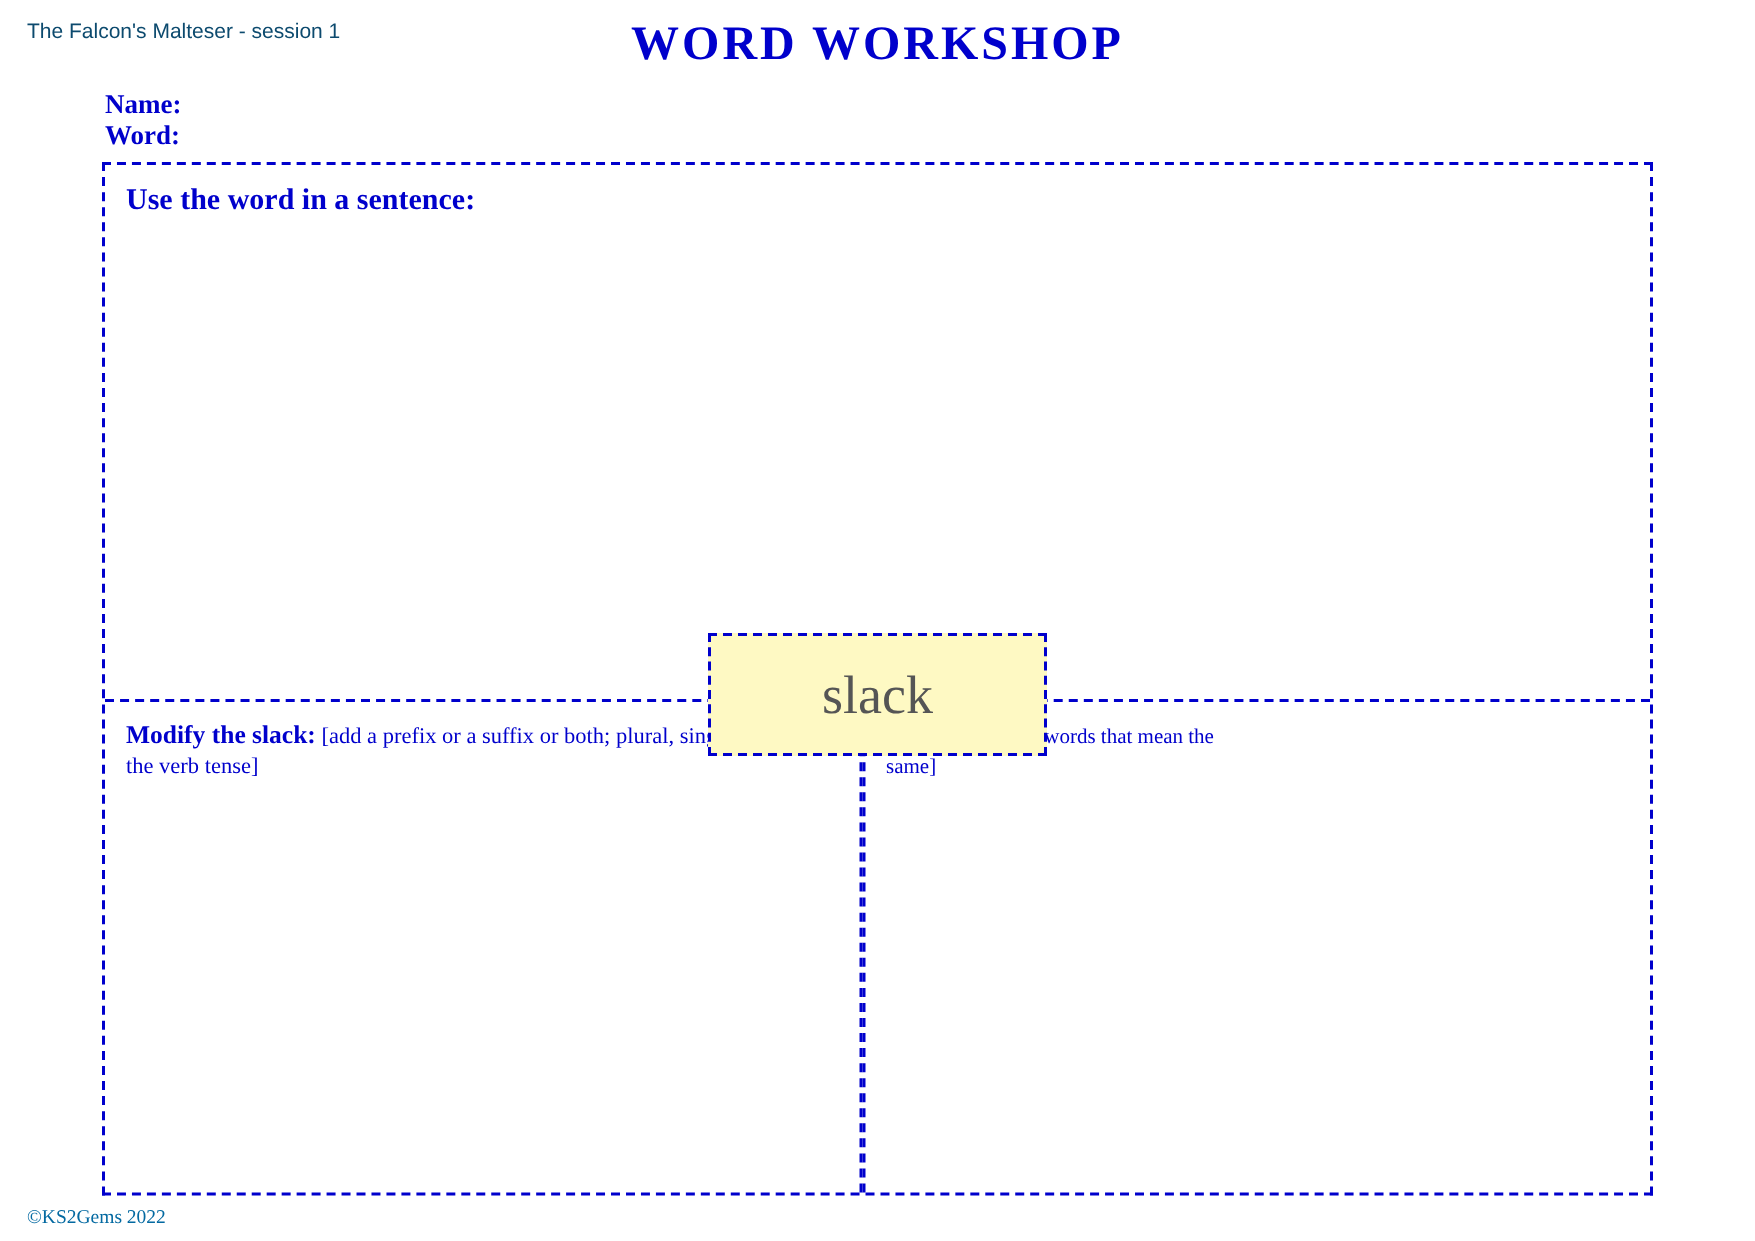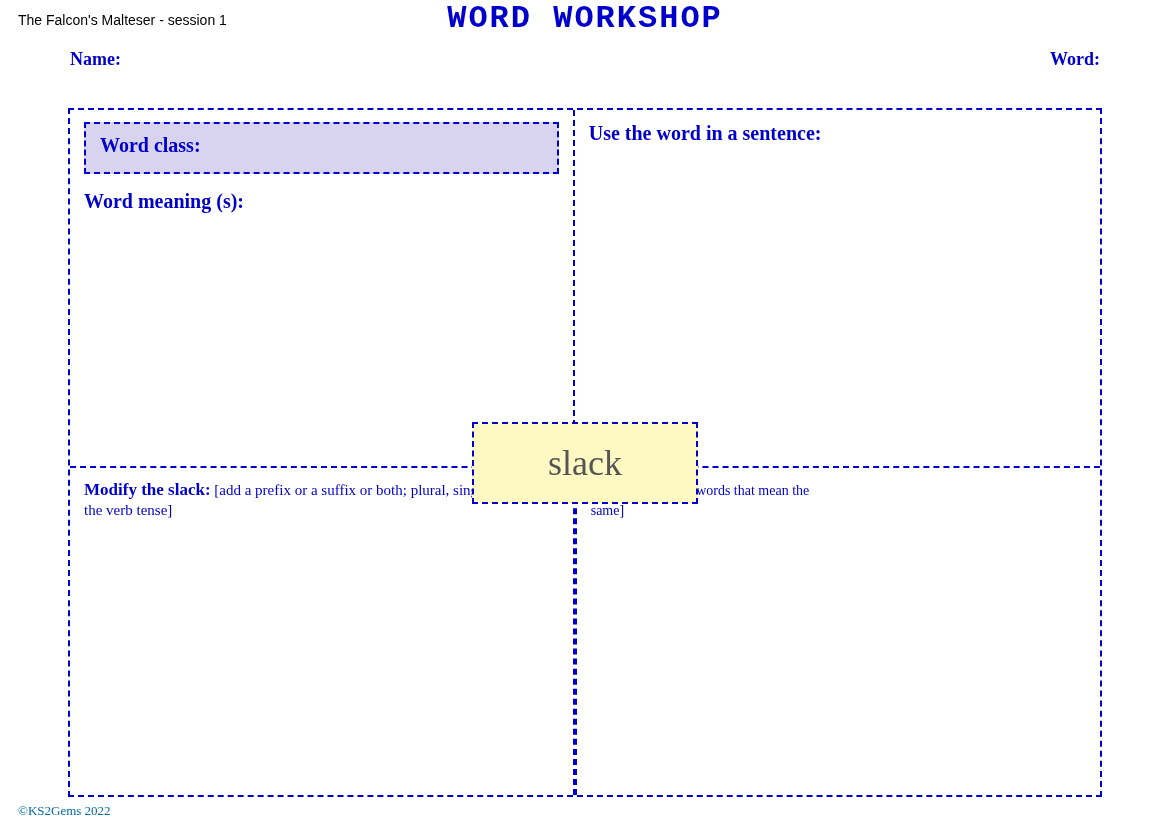--- a/index.html
+++ b/index.html
@@ -15,37 +15,39 @@
       font-family: 'Comic Sans MS', 'Chalkboard SE', cursive;
       position: relative;
       overflow: hidden;
     }
 
     .page-session {
       position: absolute;
       top: 12px;
       left: 18px;
       font-size: 14px;
-      color: #000000;
+      color: #0c4a6e;
       font-family: Arial, sans-serif;
     }
 
     .page-title {
       text-align: center;
       color: #0000cc;
       font-size: 32px;
       font-weight: bold;
+      padding-top: 10px;
       letter-spacing: 2px;
-      font-family: Liberation Mono, monospace;
+      font-family: Liberation Serif, serif;
     }
 
     .name-date-row {
       display: flex;
       justify-content: space-between;
       padding: 12px 70px 10px 70px;
+      flex-direction: column;
     }
 
     .name-label, .date-label {
       color: #0000cc;
       font-size: 18px;
       font-weight: bold;
       font-family: 'Comic Sans MS', cursive;
     }
 
     .main-container {
@@ -208,26 +210,20 @@
 
 <div class="name-date-row">
   <span class="name-label">Name:</span>
   <span class="date-label">Word:</span>
 </div>
 
 <div class="main-container">
 
   <div class="top-section">
 
-    <div class="left-panel">
-      <div class="word-class-box">
-        <span class="word-class-label">Word class:</span>
-      </div>
-      <div class="word-meaning-label">Word meaning (s):</div>
-    </div>
 
     <div class="right-panel">
       <div class="use-sentence-label">Use the word in a sentence:</div>
     </div>
 
     <div class="word-center-box">
       <span>slack</span>
     </div>
 
   </div>

